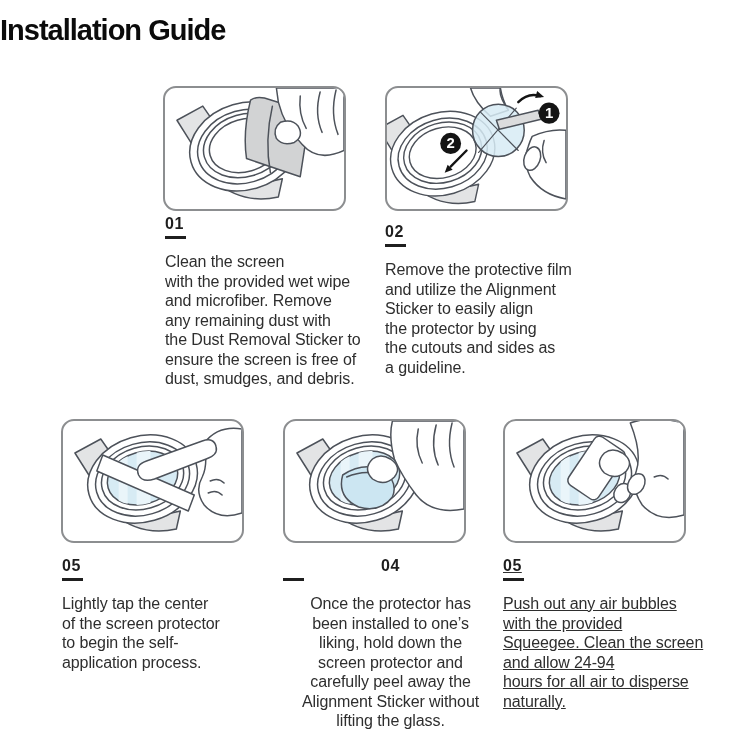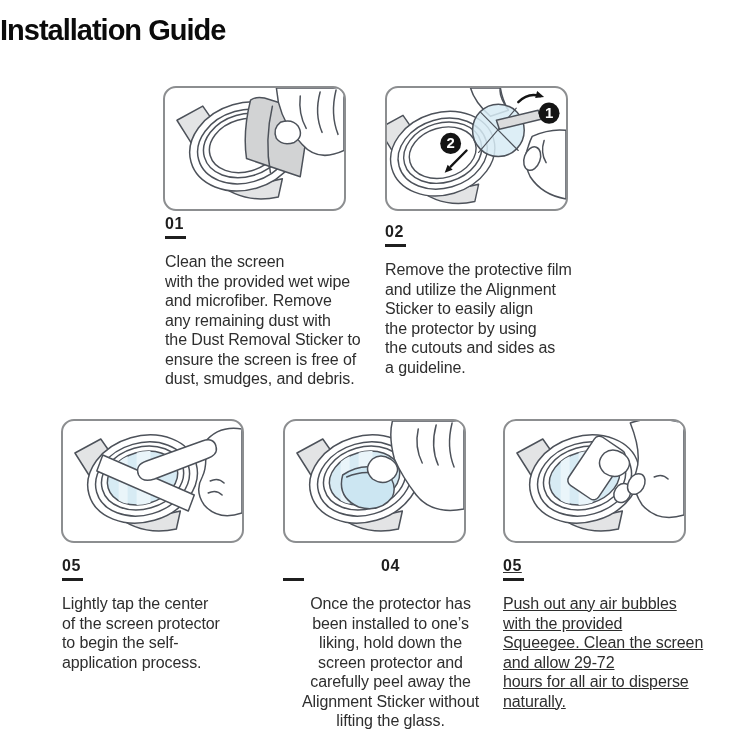--- a/index.html
+++ b/index.html
@@ -261,18 +261,18 @@
 Alignment Sticker without
 lifting the glass.</p>
   </div>
 
   <div class="step t5">
     <div class="step-num">05</div>
     <div class="step-rule"></div>
     <p class="step-desc">Push out any air bubbles
 with the provided
 Squeegee. Clean the screen
-and allow 29-72
+and allow 24-94
 hours for all air to disperse
 naturally.</p>
   </div>
 
 </div>
 
 </body></html>

